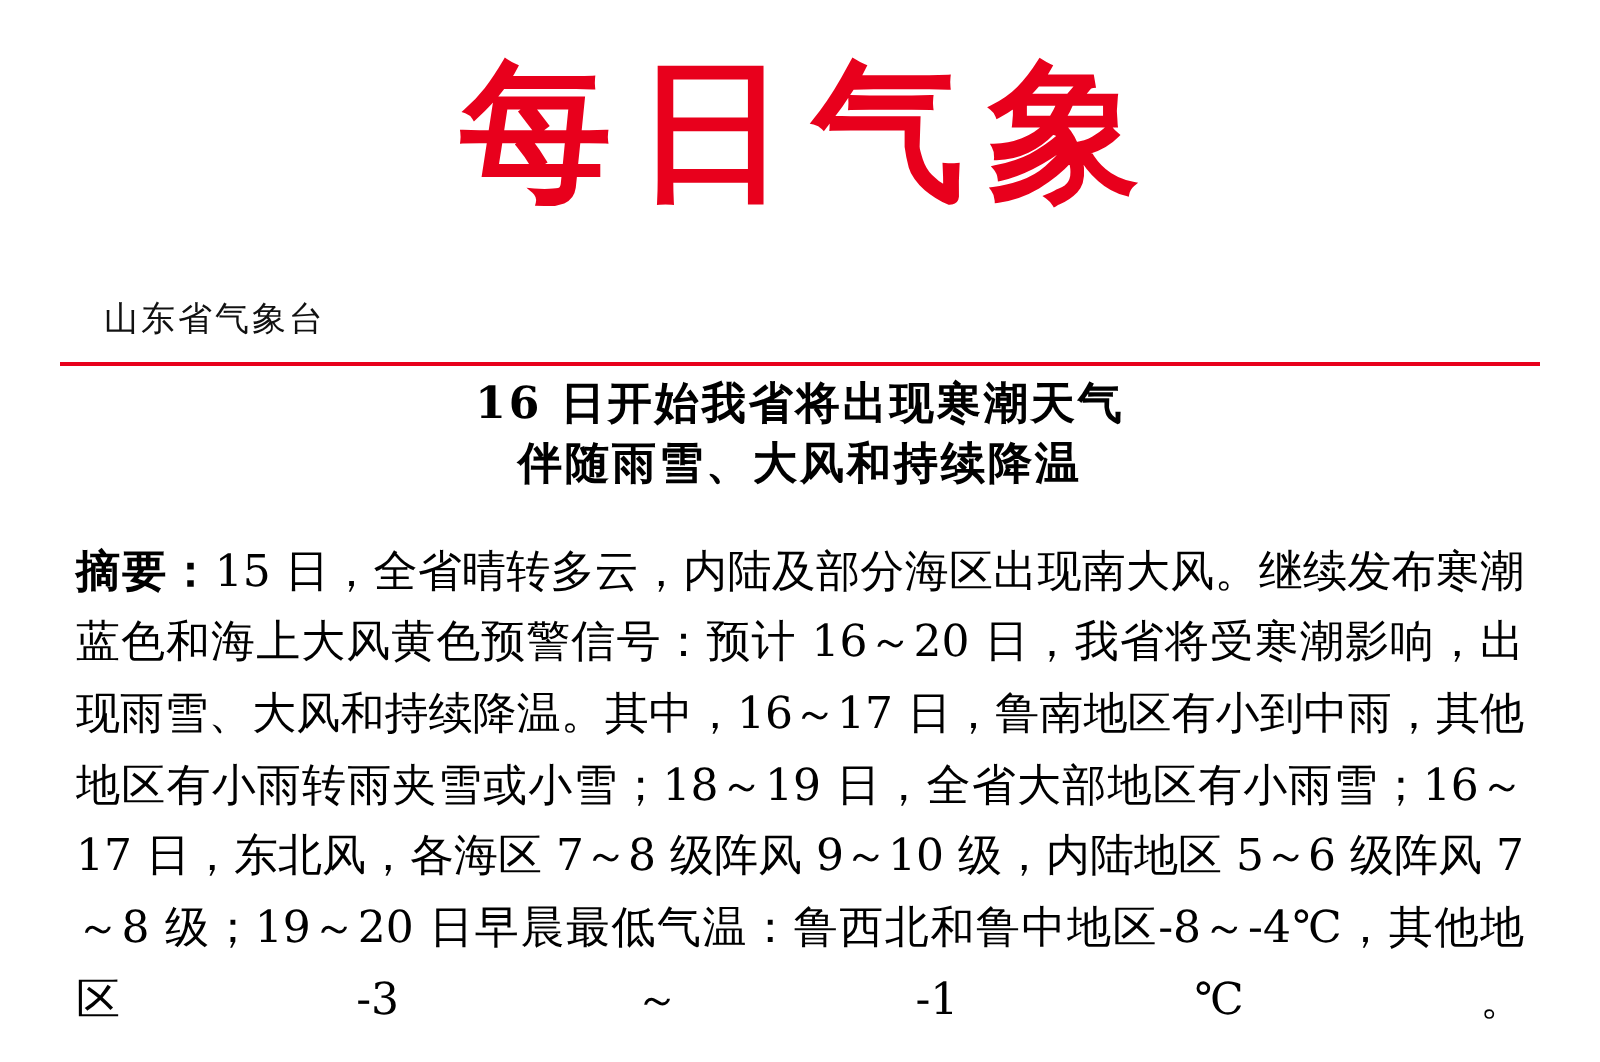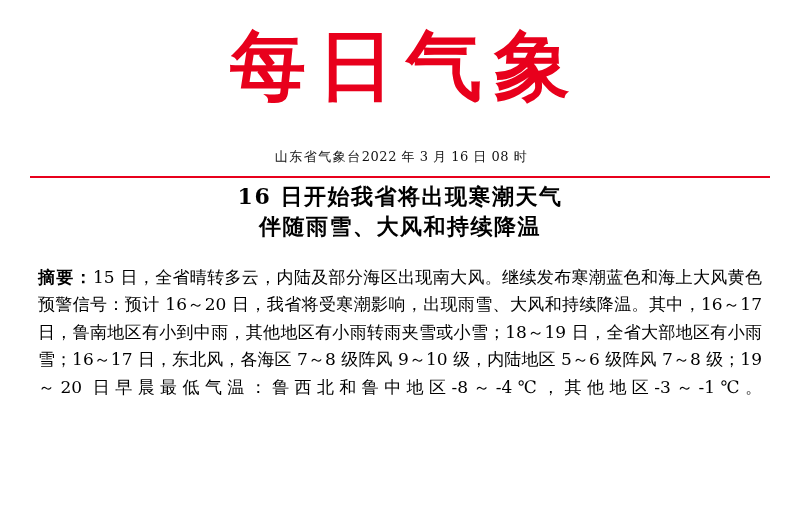--- a/index.html
+++ b/index.html
@@ -27,25 +27,25 @@
     font-weight: bold;
     font-size: 76px;
     letter-spacing: 12px;
     line-height: 1.05;
     padding-top: 26px;
     text-indent: 12px;
     white-space: nowrap;
   }
   .meta-row {
     display: flex;
-    justify-content: center;
+    justify-content: flex-start;
     align-items: flex-end;
     margin-top: 42px;
     padding: 0 20px 0 22px;
-    font-size: 13px;
+    font-size: 17px;
     color: #111111;
     letter-spacing: 1px;
   }
   .meta-left {
     letter-spacing: 1.5px;
   }
   .meta-right {
     letter-spacing: 0.5px;
   }
   .rule {
@@ -64,42 +64,41 @@
   .subheadline {
     text-align: center;
     font-weight: bold;
     font-size: 22px;
     letter-spacing: 1.5px;
     color: #000000;
   }
   .abstract {
     margin-top: 22px;
     padding: 0 8px;
-    font-size: 17px;
+    font-size: 22px;
     line-height: 1.62;
     color: #000000;
     text-align: justify;
     text-align-last: justify;
     text-justify: inter-ideograph;
   }
   .abstract .lead {
     font-weight: bold;
     letter-spacing: 1px;
   }
 </style>
 </head>
 <body>
 
 <div class="page">
 
   <div class="masthead">每日气象</div>
 
   <div class="meta-row">
     <div class="meta-left">山东省气象台</div>
-    <div class="meta-right">2022 年 3 月 16 日 08 时</div>
   </div>
 
   <div class="rule"></div>
 
   <div class="headline">16 日开始我省将出现寒潮天气</div>
   <div class="subheadline">伴随雨雪、大风和持续降温</div>
 
   <div class="abstract"><span class="lead">摘要：</span><span>15 日，全省晴转多云，内陆及部分海区出现南大风。继续发布寒潮蓝色和海上大风黄色预警信号：预计 16～20 日，我省将受寒潮影响，出现雨雪、大风和持续降温。其中，16～17 日，鲁南地区有小到中雨，其他地区有小雨转雨夹雪或小雪；18～19 日，全省大部地区有小雨雪；16～17 日，东北风，各海区 7～8 级阵风 9～10 级，内陆地区 5～6 级阵风 7～8 级；19～20 日早晨最低气温：鲁西北和鲁中地区-8～-4℃，其他地区-3～-1℃。</span></div>
 
 </div>

